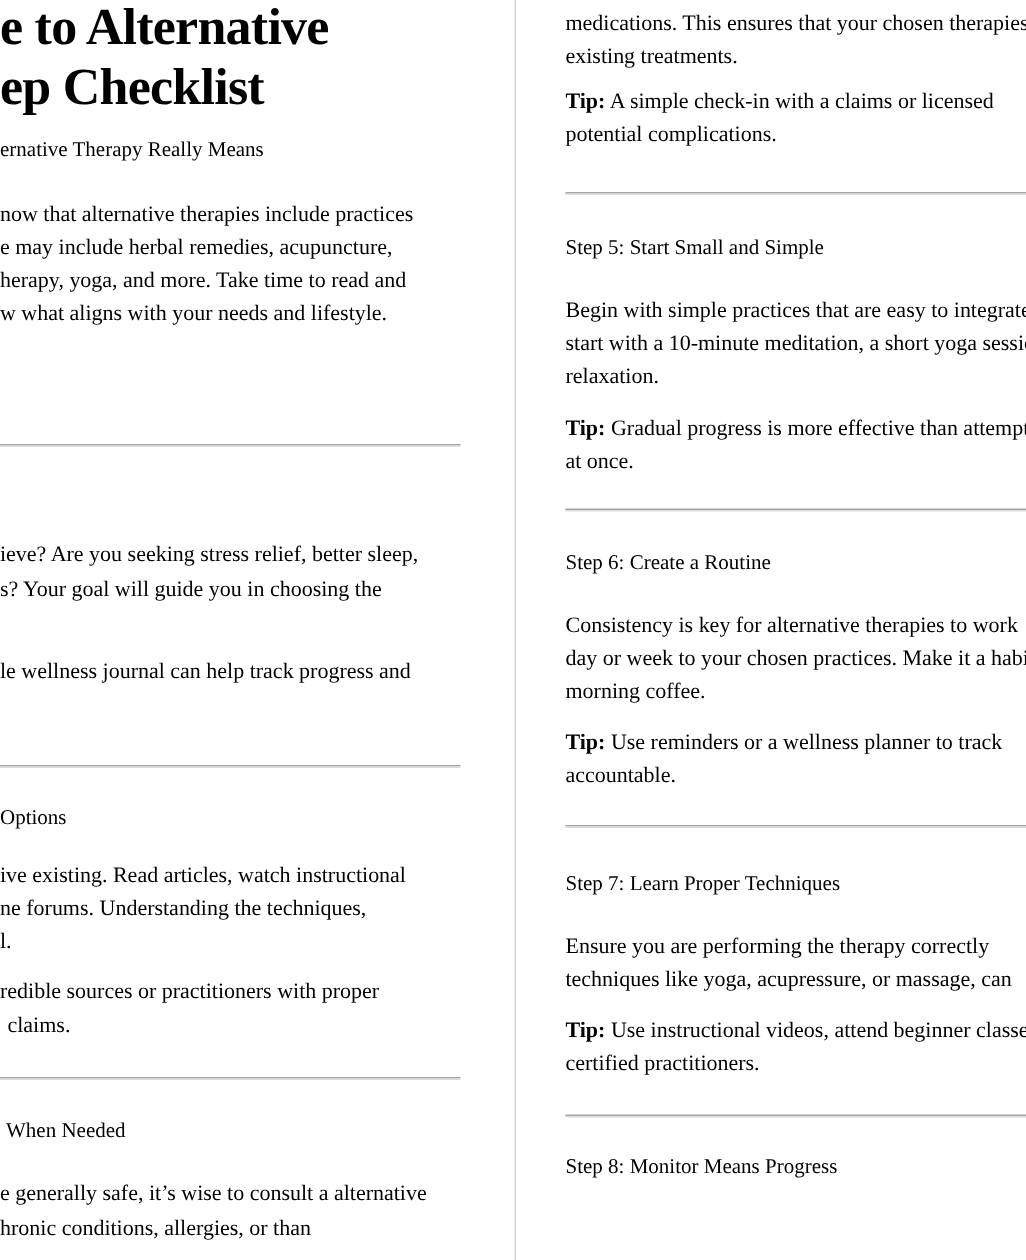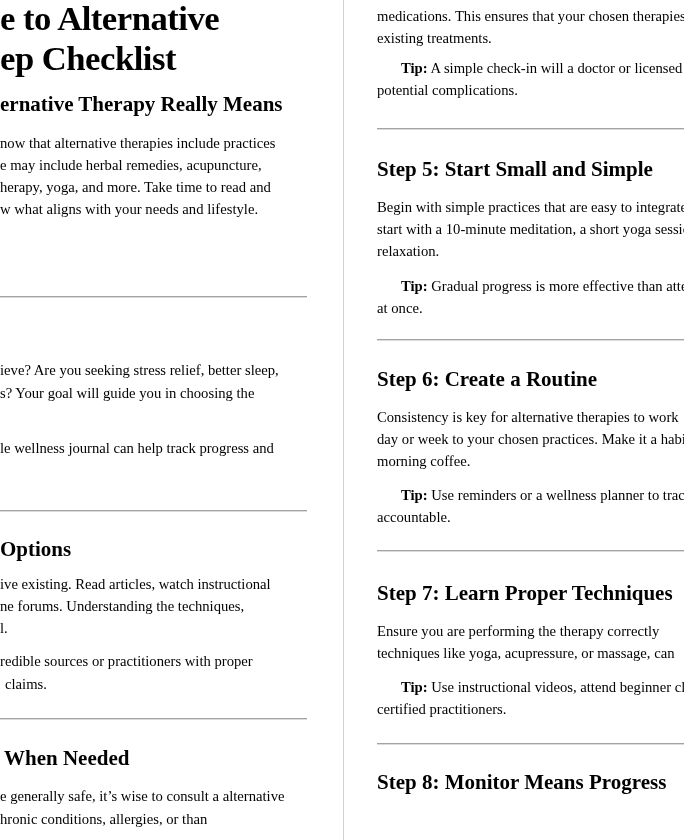--- a/index.html
+++ b/index.html
@@ -11,23 +11,23 @@
     overflow: hidden;
     font-family: "Liberation Serif", serif;
     color: #000000;
   }
   .col { position: absolute; top: 0; height: 840px; overflow: hidden; }
   .col-left  { left: 0;     width: 343px; }
   .col-right { left: 344px; width: 340px; }
   .ln { position: absolute; left: 0; white-space: nowrap; line-height: 1; }
   .col-right .ln { left: 33px; }
   .body  { font-size: 14.67px; }
-  .head  { font-size: 21px; font-weight: bold; }
+  .head  { font-size: 14px; font-weight: normal; }
   .title { font-size: 34.67px; font-weight: bold; letter-spacing: -0.5px; }
-  .tip-label { font-weight: bold; margin-left: 24px; }
+  .tip-label { font-weight: bold; }
   .rule {
     position: absolute;
     height: 0;
     border-top: 1px solid #a3a3a3;
     border-bottom: 1px solid #dcdcdc;
   }
   .col-left .rule  { left: 0;    width: 307px; }
   .col-right .rule { left: 33px; width: 330px; }
   .divider {
     position: absolute;
@@ -80,21 +80,21 @@
   </div>
 
   <div class="divider"></div>
 
   <div class="col col-right">
 
     <div class="ln body" style="top:9px">medications. This ensures that your chosen therapies</div>
     <div class="ln body" style="top:31px">existing treatments.</div>
 
     <div class="ln body" style="top:61px">
-      <span class="tip-label">Tip:</span><span> A simple check-in will a doctor or licensed</span>
+      <span class="tip-label">Tip:</span><span> A simple check-in with a claims or licensed</span>
     </div>
     <div class="ln body" style="top:83px">potential complications.</div>
 
     <div class="rule" style="top:128px"></div>
 
     <div class="ln head" style="top:159px">Step 5: Start Small and Simple</div>
 
     <div class="ln body" style="top:200px">Begin with simple practices that are easy to integrate</div>
     <div class="ln body" style="top:222px">start with a 10-minute meditation, a short yoga session,</div>
     <div class="ln body" style="top:244px">relaxation.</div>

